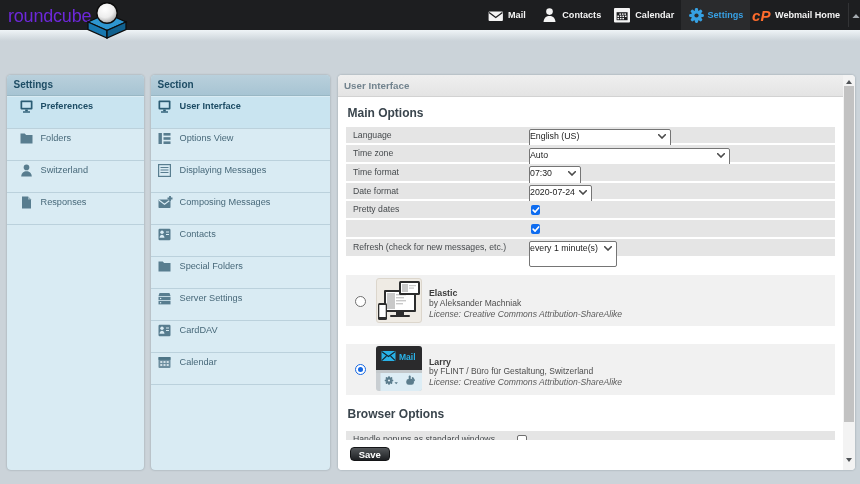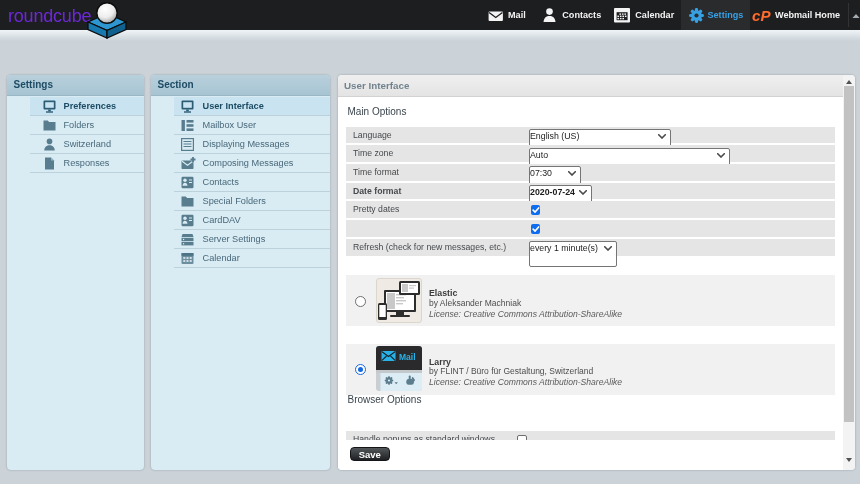--- a/index.html
+++ b/index.html
@@ -15,35 +15,35 @@
 #settpress { position:absolute; left:680.5px; top:0; width:69px; height:30px; background:#2a2b2d; }
 
 
 .panel { position:absolute; top:74.5px; height:395.5px; background:#d9ebf3; border-radius:4px; box-shadow:0 0 2px rgba(60,80,90,0.45); overflow:hidden; }
 #col1 { left:7px; width:137px; }
 #col2 { left:151px; width:178.5px; }
 #col3 { left:337.5px; width:517px; background:#fff; }
 .phead { position:absolute; left:0; top:0; width:100%; height:21.7px; background:linear-gradient(#b9d0dc,#a7c4d3); border-bottom:1px solid #99b7c4; color:#1d4c64; font-weight:bold; font-size:10px; line-height:19.5px; }
 .phead span { padding-left:6.5px; }
 #col1 .phead span, #col2 .phead span { display:block; }
-.lrow { position:relative; height:19px; border-bottom:1px solid #bbd1dc; font-size:9.2px; color:#48697a; line-height:18.7px;margin-left:23px; }
+.lrow { position:relative; height:32px; border-bottom:1px solid #bbd1dc; font-size:9.2px; color:#48697a; line-height:18.7px; }
 .lrow.sel { background:#c9e4f0; color:#1d4c64; font-weight:bold; }
 .lrow .txt { position:absolute; top:0; }
 .lrow svg { position:absolute; top:3px; }
 #col1 .lrow .txt { left:33.5px; }
 #col1 .lrow svg { left:13px; }
 #col2 .lrow .txt { left:28.5px; }
 #col2 .lrow svg { left:7px; }
 .lbody { position:absolute; top:22.7px; left:0; width:100%; }
 
 
 #c3head { position:absolute; left:0; top:0; width:505px; height:22px; background:linear-gradient(#efefef,#e4e4e4); border-bottom:1px solid #d2d2d2; color:#72838e; font-weight:bold; font-size:9.8px; line-height:21px; }
 #c3scroll { position:absolute; left:0; top:22.7px; width:505px; height:343.3px; overflow:hidden; }
 #c3foot { position:absolute; left:0; top:366px; width:505px; height:29.5px; background:#fff; }
-.h2 { position:absolute; left:10px; font-size:10px; font-weight:normal; color:#3a454d; }
+.h2 { position:absolute; left:10px; font-size:12px; font-weight:bold; color:#3a454d; }
 .frow { position:absolute; left:8px; width:489px; height:17.7px; background:#e5e5e5; border-bottom:1px solid #fff; }
 .frow .lab { position:absolute; left:7.5px; top:0; font-size:8.7px; color:#45494c; line-height:17.7px; }
 .sel2 { position:absolute; top:2.3px; height:26px; background:#fff; border:1px solid #757575; border-radius:2px; font-size:8.8px; color:#1c1c1c; line-height:12px; padding-left:0; }
 .sel2 svg { position:absolute; right:4px; top:4px; }
 .cb { position:absolute; top:3.6px; width:9.8px; height:9.8px; border-radius:2px; }
 .cb svg { display:block; }
 .cb.on { background:#0e6cf0; }
 .cb.off { background:#fff; border:1px solid #6f6f6f; }
 .skinrow { position:absolute; left:8px; width:489px; background:#f1f1f1; border-bottom:1px solid #fff; height:52px; }
 .radio { position:absolute; width:11px; height:11px; border-radius:50%; background:#fff; border:1.2px solid #6f6f6f; }
@@ -186,21 +186,21 @@
     </div>
     <div class="lrow">
       <svg width="13" height="13" viewBox="0 0 13 13">
           <g fill="#587d8f">
             <rect x="0.5" y="1" width="3.4" height="11"></rect>
             <rect x="5.5" y="1" width="7" height="2.6"></rect>
             <rect x="5.5" y="5.2" width="7" height="2.6"></rect>
             <rect x="5.5" y="9.4" width="7" height="2.6"></rect>
           </g>
         </svg>
-      <span class="txt">Mailbox User</span>
+      <span class="txt">Options View</span>
     </div>
     <div class="lrow">
       <svg width="13" height="13" viewBox="0 0 13 13">
           <rect x="0.5" y="0.5" width="12" height="12" fill="none" stroke="#587d8f" stroke-width="1.4"></rect>
           <g stroke="#587d8f" stroke-width="1.2">
             <line x1="2.5" y1="3.5" x2="10.5" y2="3.5"></line>
             <line x1="2.5" y1="6" x2="10.5" y2="6"></line>
             <line x1="2.5" y1="8.5" x2="10.5" y2="8.5"></line>
           </g>
         </svg>
@@ -227,43 +227,43 @@
       <span class="txt">Contacts</span>
     </div>
     <div class="lrow">
       <svg width="13" height="13" viewBox="0 0 13 13">
           <path d="M0.5,1.5 h4.2 l1.4,1.6 h6.4 v8.4 h-12 z" fill="#587d8f"></path>
         </svg>
       <span class="txt">Special Folders</span>
     </div>
     <div class="lrow">
       <svg width="13" height="13" viewBox="0 0 13 13">
+          <g fill="#587d8f">
+            <path d="M1.5,1 h10 l1,3 h-12 z"></path>
+            <rect x="0.5" y="4.8" width="12" height="3.4"></rect>
+            <rect x="0.5" y="9" width="12" height="3.4"></rect>
+          </g>
+          <g fill="#d9ebf3">
+            <circle cx="2.6" cy="6.5" r="0.7"></circle>
+            <circle cx="2.6" cy="10.7" r="0.7"></circle>
+          </g>
+        </svg>
+      <span class="txt">Server Settings</span>
+    </div>
+    <div class="lrow">
+      <svg width="13" height="13" viewBox="0 0 13 13">
           <rect x="0.5" y="0.8" width="12" height="11.4" rx="1.2" fill="#587d8f"></rect>
           <circle cx="4" cy="4.3" r="1.7" fill="#d9ebf3"></circle>
           <path d="M1.5,9.8 C1.7,7.6 2.8,6.7 4,6.7 C5.2,6.7 6.3,7.6 6.5,9.8 z" fill="#d9ebf3"></path>
           <g stroke="#d9ebf3" stroke-width="1.1">
             <line x1="8" y1="4" x2="11" y2="4"></line>
             <line x1="8" y1="6.5" x2="11" y2="6.5"></line>
           </g>
         </svg>
       <span class="txt">CardDAV</span>
-    </div>
-    <div class="lrow">
-      <svg width="13" height="13" viewBox="0 0 13 13">
-          <g fill="#587d8f">
-            <path d="M1.5,1 h10 l1,3 h-12 z"></path>
-            <rect x="0.5" y="4.8" width="12" height="3.4"></rect>
-            <rect x="0.5" y="9" width="12" height="3.4"></rect>
-          </g>
-          <g fill="#d9ebf3">
-            <circle cx="2.6" cy="6.5" r="0.7"></circle>
-            <circle cx="2.6" cy="10.7" r="0.7"></circle>
-          </g>
-        </svg>
-      <span class="txt">Server Settings</span>
     </div>
     <div class="lrow">
       <svg width="13" height="13" viewBox="0 0 13 13">
           <rect x="0.5" y="1" width="12" height="11" rx="1" fill="#6d8e9f"></rect>
           <rect x="0.5" y="1" width="12" height="2.8" fill="#4d7486"></rect>
           <g fill="#e8f2f7">
             <rect x="2.3" y="5.2" width="2" height="1.6"></rect>
             <rect x="5.5" y="5.2" width="2" height="1.6"></rect>
             <rect x="8.7" y="5.2" width="2" height="1.6"></rect>
             <rect x="2.3" y="8.2" width="2" height="1.6"></rect>
@@ -297,21 +297,21 @@
       </div>
     </div>
     <div class="frow" style="top:66.9px;">
       <span class="lab">Time format</span>
       <div class="sel2" style="left:183.5px;width:52px;">07:30
         <svg width="8" height="5" viewBox="0 0 8 5">
             <path d="M0.7,0.7 L4,4 L7.3,0.7" fill="none" stroke="#4a4a4a" stroke-width="1.6" stroke-linecap="round"></path>
           </svg>
       </div>
     </div>
-    <div class="frow" style="top:85.6px;font-weight:bold;">
+    <div class="frow" style="top:85.6px;">
       <span class="lab">Date format</span>
       <div class="sel2" style="left:183.5px;width:62.5px;">2020-07-24
         <svg width="8" height="5" viewBox="0 0 8 5">
             <path d="M0.7,0.7 L4,4 L7.3,0.7" fill="none" stroke="#4a4a4a" stroke-width="1.6" stroke-linecap="round"></path>
           </svg>
       </div>
     </div>
     <div class="frow" style="top:104.3px;">
       <span class="lab">Pretty dates</span>
       <div class="cb on" style="left:185px;">
@@ -391,21 +391,21 @@
             <rect x="30.3" y="33" width="7.6" height="5.8" rx="2.4"></rect>
             <rect x="36.2" y="31" width="2" height="4.5" rx="1" transform="rotate(-30 37.2 33)"></rect>
           </g>
         </svg>
       </div>
       <div class="sk-name" style="top:13.3px;">Larry</div>
       <div class="sk-by" style="top:22.7px;">by FLINT / Büro für Gestaltung, Switzerland</div>
       <div class="sk-lic" style="top:33.8px;">License: Creative Commons Attribution-ShareAlike</div>
     </div>
 
-    <div class="h2" style="top:297px;">Browser Options</div>
+    <div class="h2" style="top:310px;">Browser Options</div>
     <div class="frow" style="top:334px;">
       <span class="lab">Handle popups as standard windows</span>
       <div class="cb off" style="left:171.5px;"></div>
     </div>
   </div>
   <div id="c3foot">
     <div id="save">Save</div>
   </div>
   <div id="sbar">
     <svg style="position:absolute;left:3px;top:5px;" width="6" height="4" viewBox="0 0 6 4">

